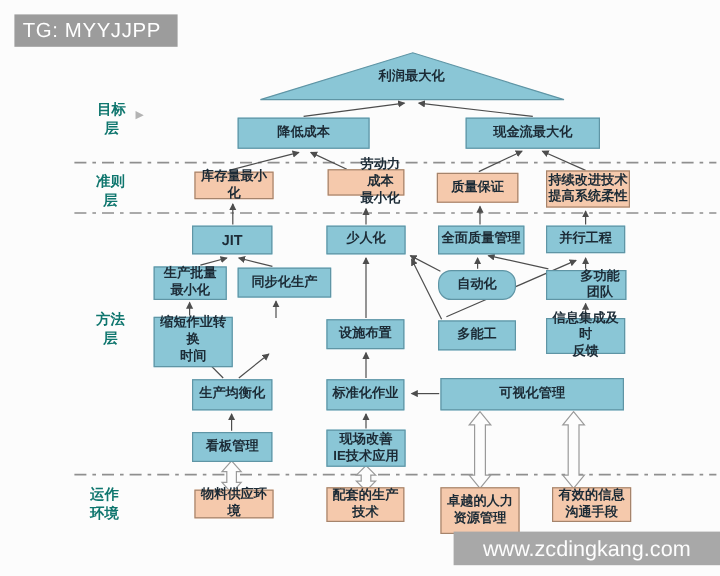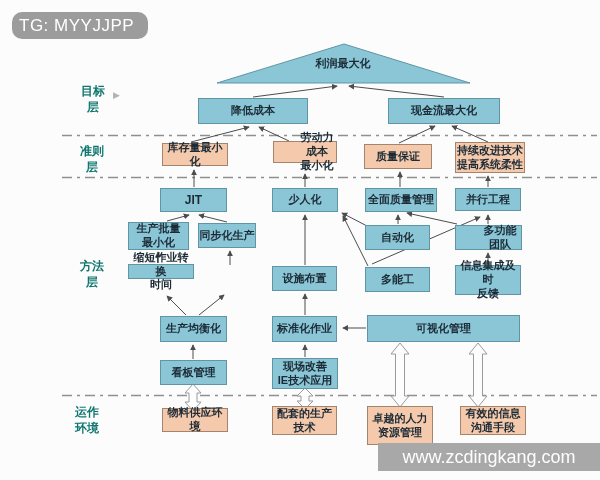--- a/index.html
+++ b/index.html
@@ -6,21 +6,21 @@
   body{
     width:600px;height:480px;position:relative;overflow:hidden;
     background:#fcfcfc;
     font-family:"Liberation Sans","DejaVu Sans",sans-serif;
   }
   #stage{position:absolute;left:0;top:0;width:600px;height:480px;}
   svg.layer{position:absolute;left:0;top:0;}
   .banner{
     position:absolute;left:12px;top:12px;width:136px;height:27px;
     background:#9c9c9c;color:#fff;font-size:17px;letter-spacing:.5px;
-    display:flex;align-items:center;padding-left:7px;box-sizing:border-box;border-radius:10px;
+    display:flex;align-items:center;padding-left:7px;box-sizing:border-box;
   }
   .watermark{
     position:absolute;left:378px;top:443px;width:222px;height:28px;
     background:#a8a8a8;color:#fdfdfd;font-size:18px;
     display:flex;align-items:center;justify-content:center;
   }
   .node{
     position:absolute;box-sizing:border-box;
     display:flex;align-items:center;justify-content:center;
     font-size:11px;font-weight:bold;color:#1c2b36;text-align:center;
@@ -122,25 +122,25 @@
   <div class="node salmon" style="left:455px;top:142px;width:70px;height:31px;">持续改进技术
 提高系统柔性</div>
 
   <div class="node teal" style="left:160px;top:188px;width:67px;height:24px;font-size:12px;">JIT</div>
   <div class="node teal" style="left:272px;top:188px;width:66px;height:24px;">少人化</div>
   <div class="node teal" style="left:365px;top:188px;width:72px;height:24px;">全面质量管理</div>
   <div class="node teal" style="left:455px;top:188px;width:66px;height:23px;">并行工程</div>
 
   <div class="node teal" style="left:128px;top:222px;width:61px;height:28px;">生产批量
 最小化</div>
-  <div class="node teal" style="left:198px;top:223px;width:58px;height:25px;">同步化生产</div>
-  <div class="node teal" style="left:365px;top:225px;width:65px;height:25px;">自动化</div>
+  <div class="node teal" style="left:198px;top:223px;width:78px;height:25px;">同步化生产</div>
+  <div class="node teal" style="left:365px;top:225px;width:65px;height:25px;border-radius:11px;">自动化</div>
   <div class="node teal" style="left:455px;top:225px;width:67px;height:25px;padding-left:23px;">多功能团队</div>
 
-  <div class="node teal" style="left:128px;top:264px;width:66px;height:15px;">缩短作业转换
+  <div class="node teal" style="left:128px;top:264px;width:66px;height:42px;font-family:Liberation Mono, monospace;">缩短作业转换
 时间</div>
   <div class="node teal" style="left:272px;top:266px;width:65px;height:25px;">设施布置</div>
   <div class="node teal" style="left:365px;top:267px;width:65px;height:25px;">多能工</div>
   <div class="node teal" style="left:455px;top:265px;width:66px;height:30px;">信息集成及时
 反馈</div>
 
   <div class="node teal" style="left:160px;top:316px;width:67px;height:26px;">生产均衡化</div>
   <div class="node teal" style="left:272px;top:316px;width:65px;height:26px;">标准化作业</div>
   <div class="node teal" style="left:367px;top:315px;width:153px;height:27px;">可视化管理</div>
 

